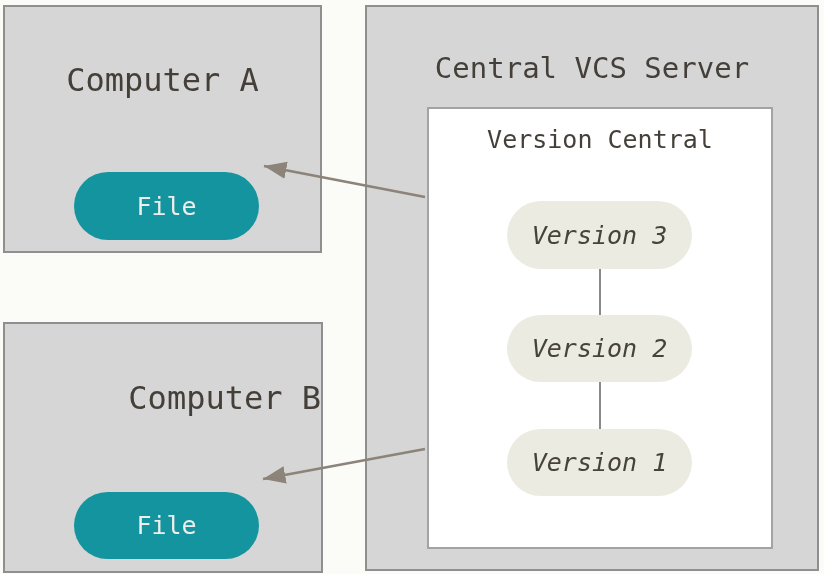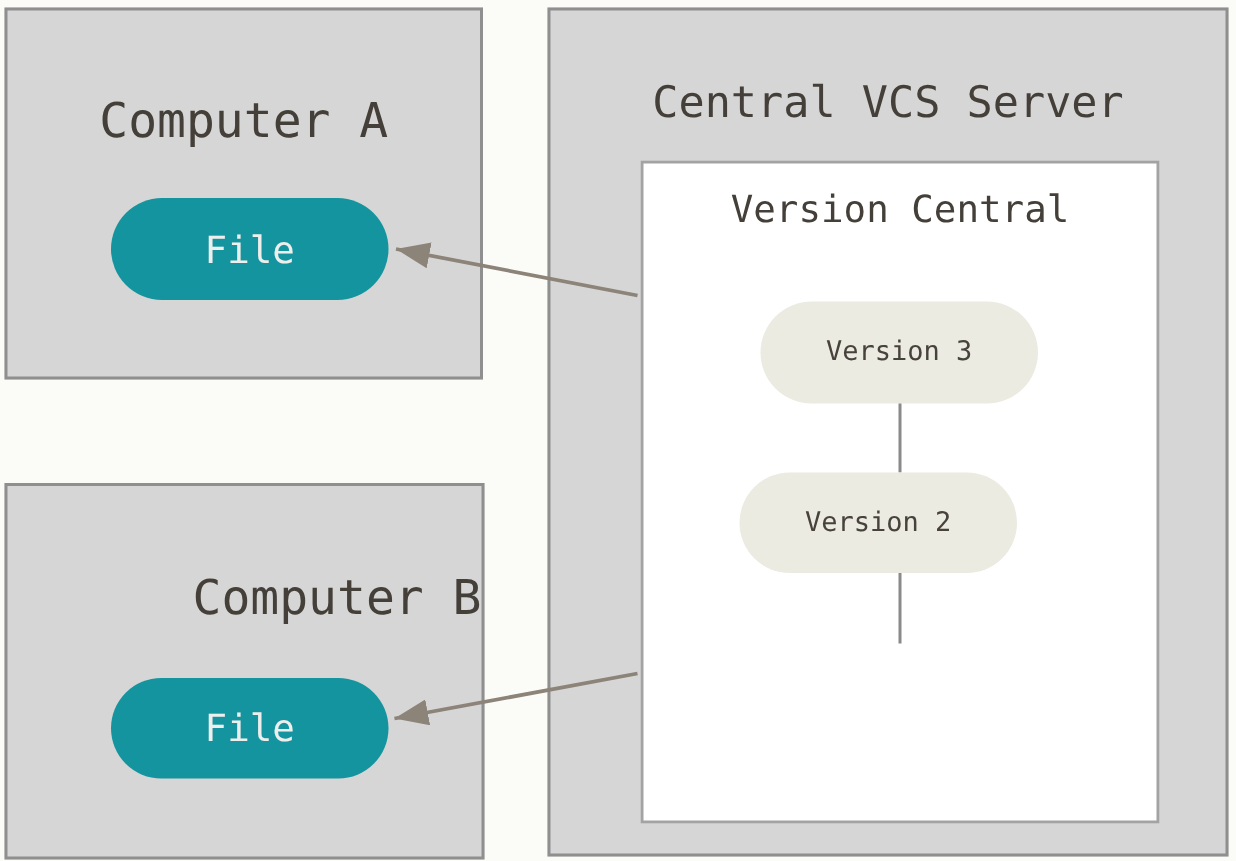--- a/index.html
+++ b/index.html
@@ -49,20 +49,21 @@
     align-items: center;
     justify-content: center;
     border-radius: 999px;
     line-height: 1;
     white-space: nowrap;
   }
   .file-pill {
     background: var(--file_pill_bg, #14949e);
     color: var(--file_pill_text, #eeeeec);
     font-size: 25px;
+    margin-top: 40px;
   }
   .computer-a .file-pill { left: 69px; top: 125px; width: 185px; height: 68px; }
   .computer-b .file-pill { left: 69px; top: 128px; width: 185px; height: 67px; }
 
   .db-box {
     position: absolute;
     left: 60px; top: 100px;
     width: 346px; height: 442px;
     background: var(--db_bg, #ffffff);
     border: 2px solid var(--db_border, #a3a3a3);
@@ -74,24 +75,25 @@
     top: 18px;
     text-align: center;
     font-size: 25px;
     color: var(--title_text, #443f39);
     line-height: 1;
     white-space: nowrap;
   }
   .version-pill {
     background: var(--version_pill_bg, #ebebe2);
     color: var(--version_text, #47423c);
-    font-size: 18px;
+    font-size: 25px;
+    font-style: italic;
   }
   .version-pill.v3 { left: 78px; top: 92px;  width: 185px; height: 68px; }
-  .version-pill.v2 { left: 64px; top: 206px; width: 185px; height: 67px; }
+  .version-pill.v2 { left: 78px; top: 206px; width: 185px; height: 67px; }
   .version-pill.v1 { left: 78px; top: 320px; width: 185px; height: 67px; }
 
   .connector {
     position: absolute;
     left: 170px;
     width: 2px;
     background: var(--connector, #8a8a8a);
   }
   .connector.c1 { top: 160px; height: 46px; }
   .connector.c2 { top: 273px; height: 47px; }
@@ -137,16 +139,19 @@
       <div class="pill version-pill v3">
         <span>Version 3</span>
       </div>
       <div class="connector c1"></div>
 
       <div class="pill version-pill v2">
         <span>Version 2</span>
       </div>
       <div class="connector c2"></div>
 
+      <div class="pill version-pill v1">
+        <span>Version 1</span>
+      </div>
     </div>
   </div>
 
 </div>
 
 </body></html>

